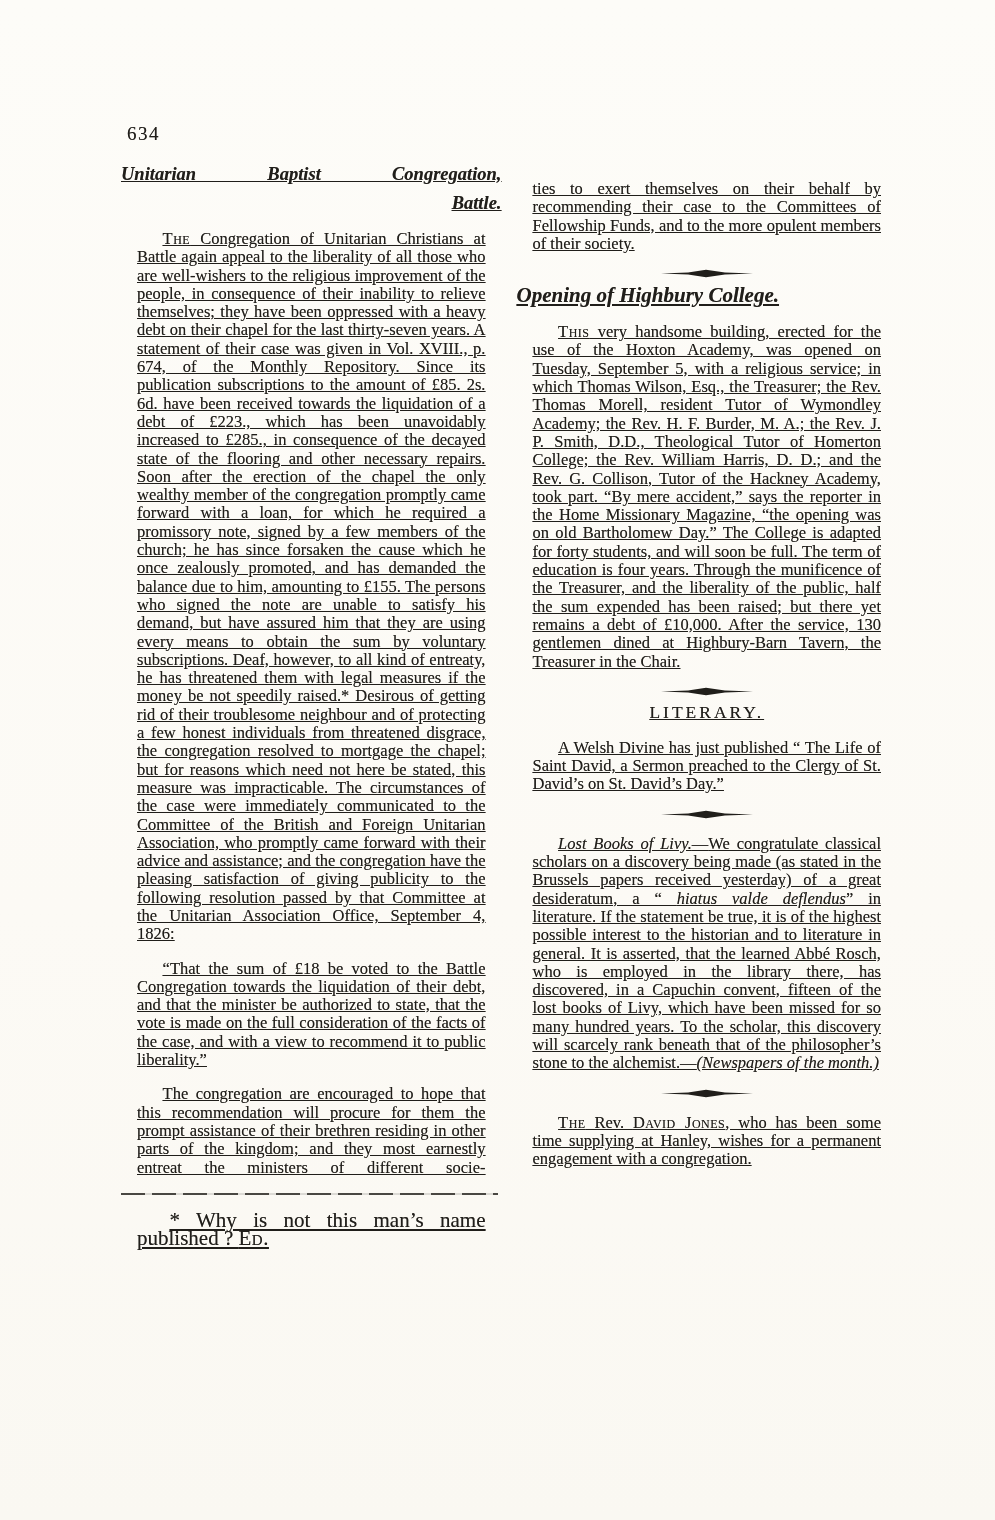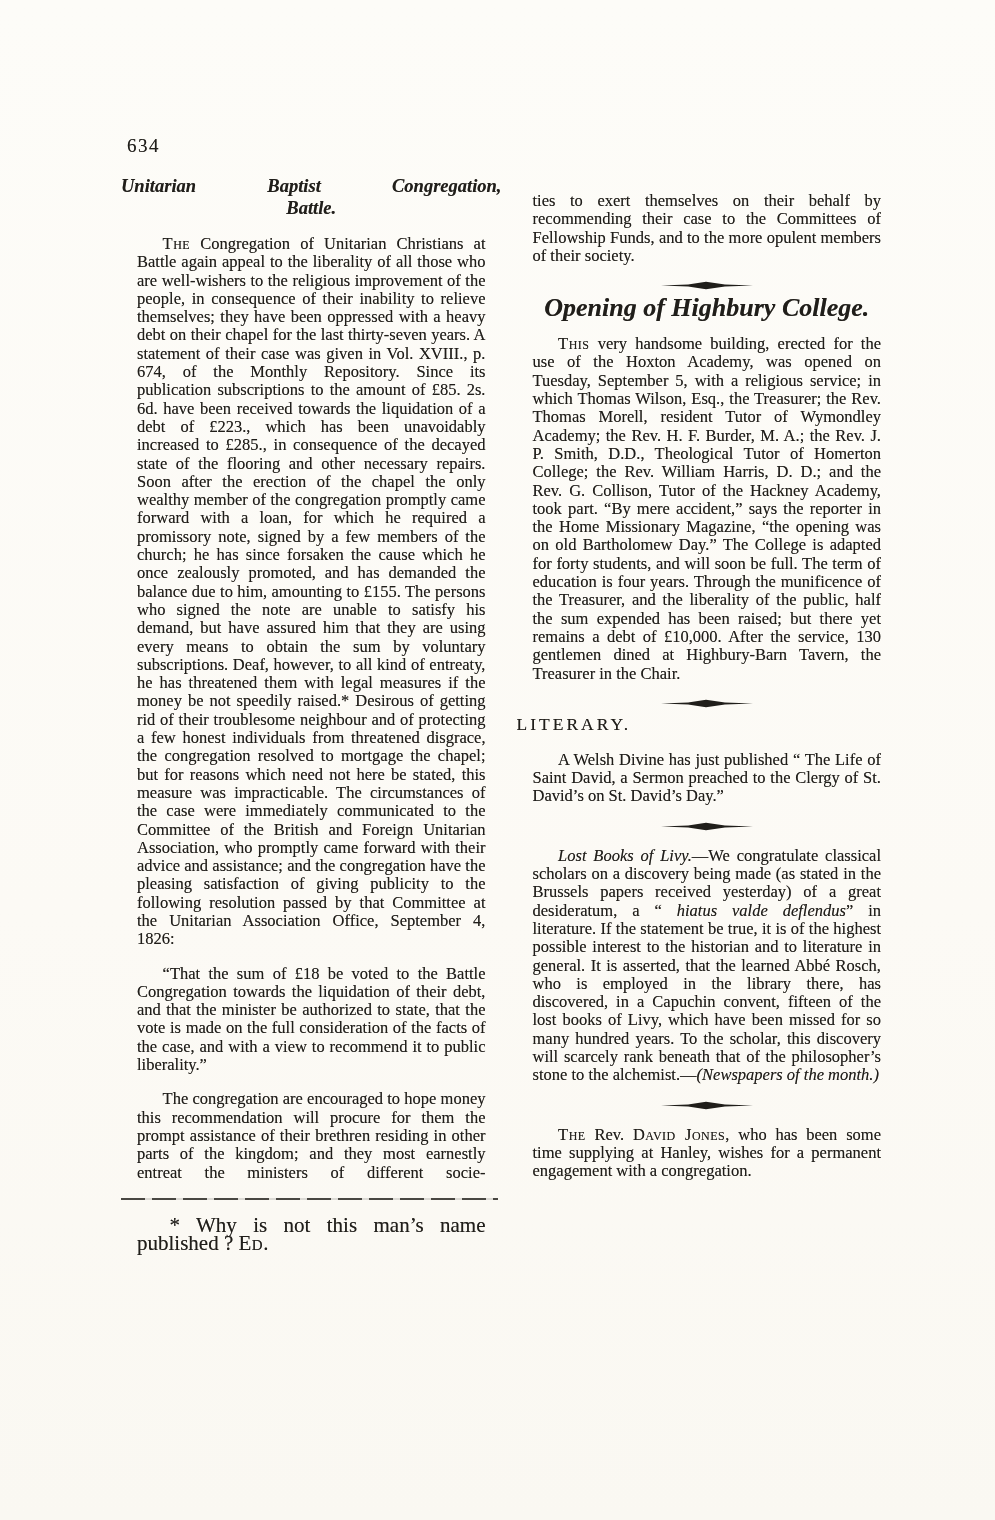--- a/index.html
+++ b/index.html
@@ -13,22 +13,23 @@
     background: linear-gradient(180deg, #fdfcf8 0%, #fcfaf5 60%, #faf8f2 100%);
     color: #201e1a;
     font-family: "Liberation Serif", "DejaVu Serif", serif;
     text-shadow: 0 0 0.45px rgba(32,30,26,0.55);
     overflow: hidden;
   }
 
   .text-block {
     position: absolute;
     left: 121px;
-    top: 132px;
+    top: 120px;
     width: 776px;
+    text-decoration: underline;
   }
 
   .page-header { position: relative; height: 32px; }
   .page-number {
     position: absolute;
     left: 6px; top: 3px;
     font-size: 19px;
     letter-spacing: 1.5px;
   }
   .running-title {
@@ -57,44 +58,44 @@
   .justify-last { text-align-last: justify; }
 
   .article-heading {
     margin: 0 0 5px 0;
     font-style: italic;
     font-weight: 700;
     font-size: 18.5px;
     line-height: 21.5px;
   }
   .h-line1 { display: block; text-align: justify; text-align-last: justify; }
-  .h-line2 { display: block; text-align: center; }
+  .h-line2 { display: block; text-align: right; margin-top: 7px; }
 
   .sc { font-variant: small-caps; letter-spacing: 0.5px; }
   .italic { font-style: italic; }
 
   .ornament {
     display: flex;
     justify-content: center;
     align-items: center;
     margin: 10px 0 6px 0;
     height: 9px;
   }
 
   .section-heading-italic {
     margin: 0 0 7px 0;
-    text-align: center;
     font-style: italic;
     font-weight: 700;
-    font-size: 26px;
+    font-size: 21px;
     line-height: 23px;
   }
 
   .section-heading-caps {
     margin: 0 0 6px 0;
+    text-align: center;
     font-weight: 400;
     font-size: 17.5px;
     letter-spacing: 3px;
     line-height: 21px;
   }
 
   .footnote-rule {
     margin-top: 10px;
     margin-bottom: 7px;
     height: 2px;
@@ -121,21 +122,21 @@
 
     <div class="columns">
 
       <div class="col">
         <h2 class="article-heading">
           <span class="h-line1">Unitarian Baptist Congregation,</span>
           <span class="h-line2">Battle.</span>
         </h2>
         <p class="indent"><span class="sc">The</span><span> Congregation of Unitarian Christians at Battle again appeal to the liberality of all those who are well-wishers to the religious improvement of the people, in consequence of their inability to relieve themselves; they have been oppressed with a heavy debt on their chapel for the last thirty-seven years.  A statement of their case was given in Vol. XVIII., p. 674, of the Monthly Repository.  Since its publication subscriptions to the amount of £85. 2s. 6d. have been received towards the liquidation of a debt of £223., which has been unavoidably increased to £285., in consequence of the decayed state of the flooring and other necessary repairs.  Soon after the erection of the chapel the only wealthy member of the congregation promptly came forward with a loan, for which he required a promissory note, signed by a few members of the church; he has since forsaken the cause which he once zealously promoted, and has demanded the balance due to him, amounting to £155.  The persons who signed the note are unable to satisfy his demand, but have assured him that they are using every means to obtain the sum by voluntary subscriptions.  Deaf, however, to all kind of entreaty, he has threatened them with legal measures if the money be not speedily raised.*  Desirous of getting rid of their troublesome neighbour and of protecting a few honest individuals from threatened disgrace, the congregation resolved to mortgage the chapel; but for reasons which need not here be stated, this measure was impracticable.  The circumstances of the case were immediately communicated to the Committee of the British and Foreign Unitarian Association, who promptly came forward with their advice and assistance; and the congregation have the pleasing satisfaction of giving publicity to the following resolution passed by that Committee at the Unitarian Association Office, September 4, 1826:</span></p>
         <p class="indent">“That the sum of £18 be voted to the Battle Congregation towards the liquidation of their debt, and that the minister be authorized to state, that the vote is made on the full consideration of the facts of the case, and with a view to recommend it to public liberality.”</p>
-        <p class="indent justify-last">The congregation are encouraged to hope money this recommendation will procure for them the prompt assistance of their brethren residing in other parts of the kingdom; and they most earnestly entreat the ministers of different socie-</p>
+        <p class="indent justify-last">The congregation are encouraged to hope that this recommendation will procure for them the prompt assistance of their brethren residing in other parts of the kingdom; and they most earnestly entreat the ministers of different socie-</p>
         <div class="footnote-rule"></div>
         <p class="footnote indent"><span>*</span><span> Why is not this man’s name published ?  </span><span class="sc">Ed.</span></p>
       </div>
 
       <div class="col">
         <p>ties to exert themselves on their behalf by recommending their case to the Committees of Fellowship Funds, and to the more opulent members of their society.</p>
 
         <div class="ornament">
           <svg width="92" height="9" viewBox="0 0 92 9">
               <polygon points="0,4.5 27,3.5 45,0.7 64,3.5 92,4.5 64,5.5 45,8.3 27,5.5" fill="#201e1a"></polygon>

